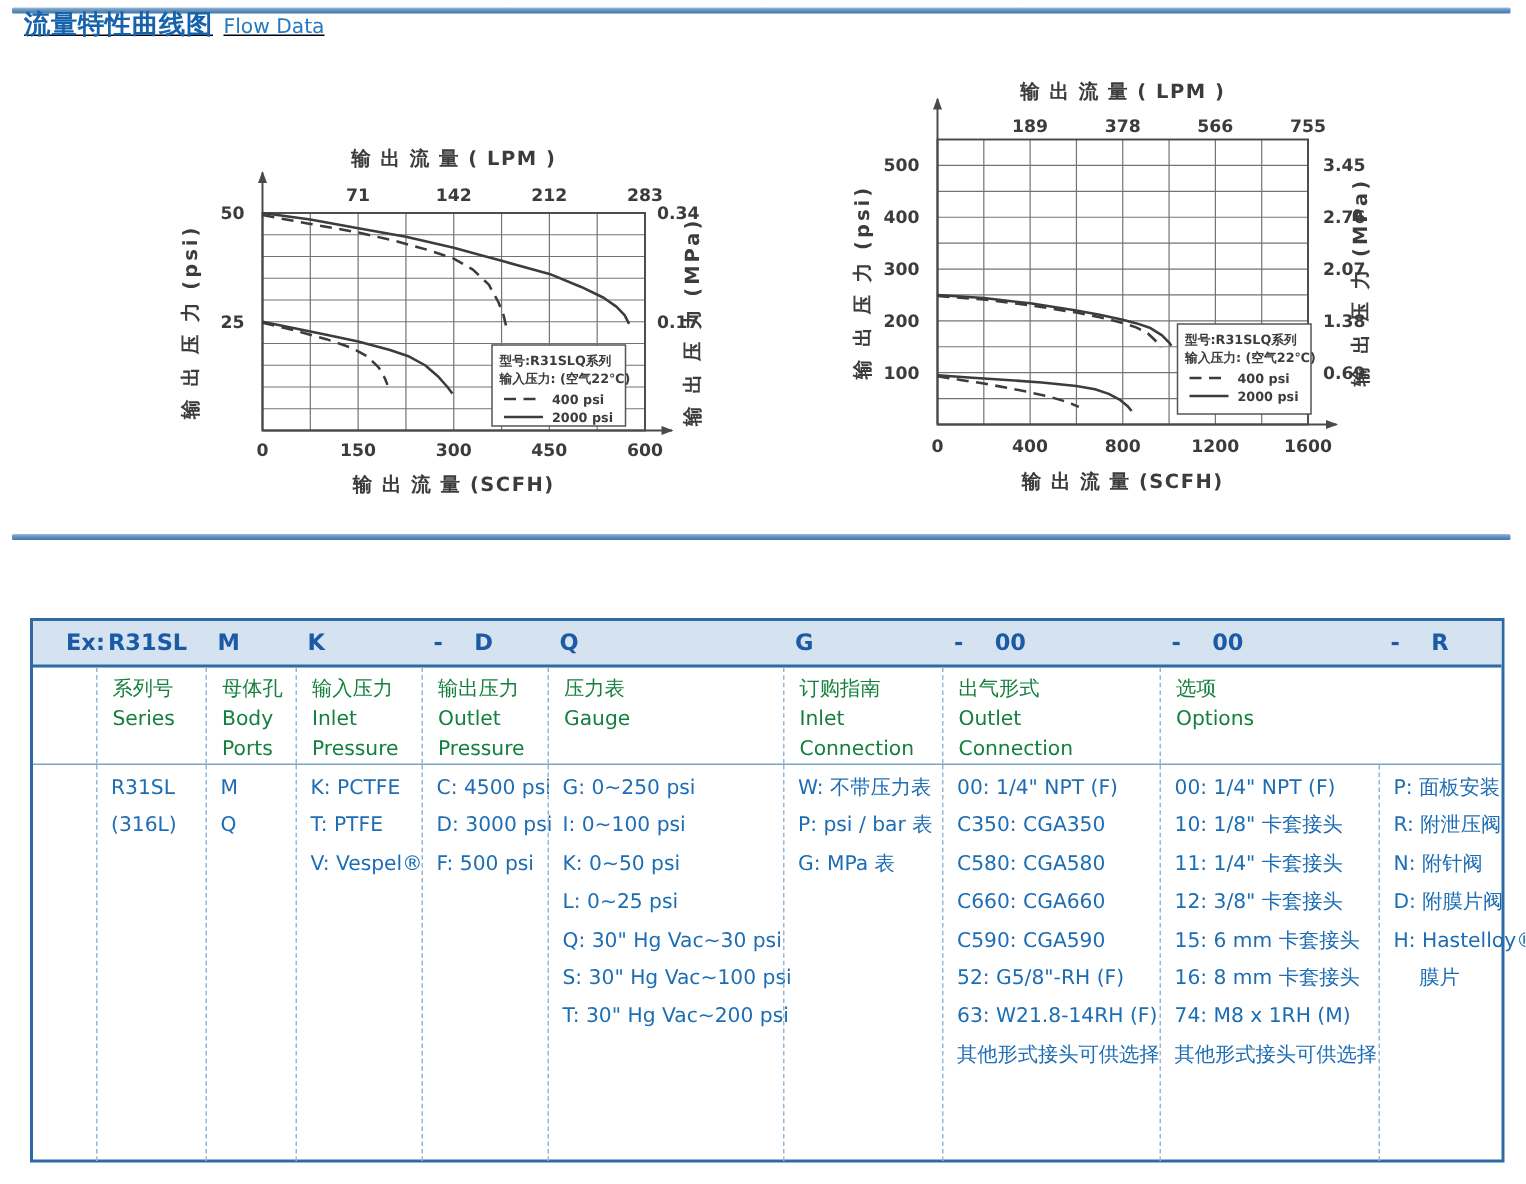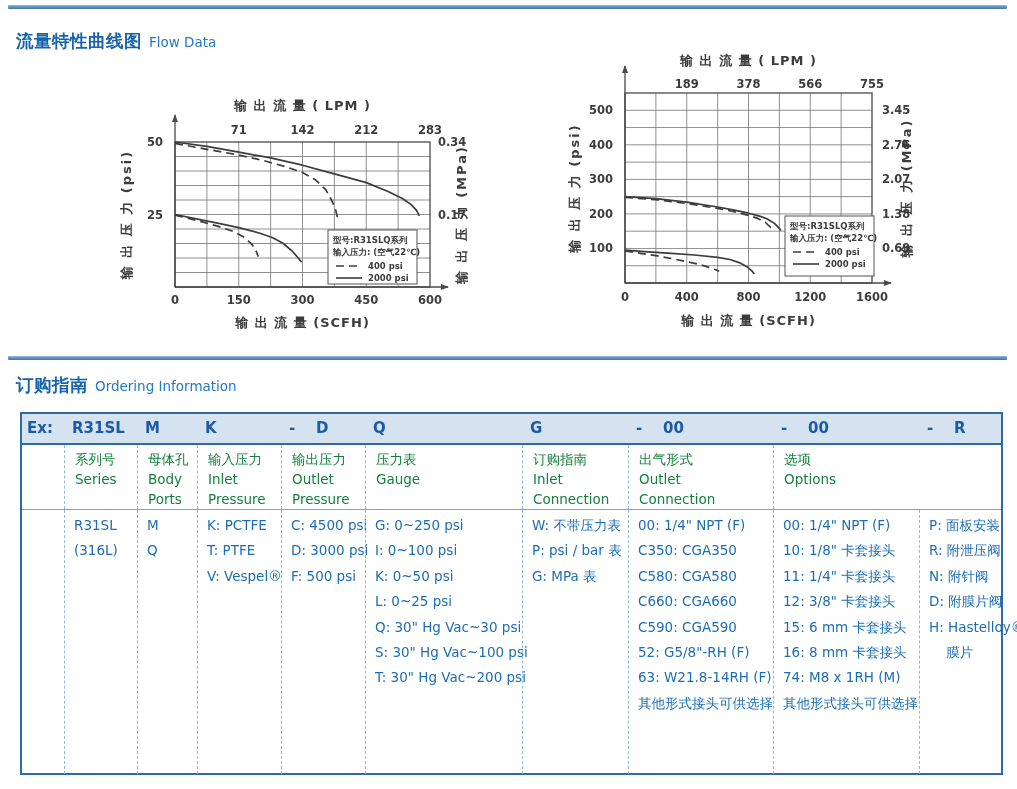--- a/index.html
+++ b/index.html
@@ -12,36 +12,36 @@
   .heading .en{font-size:13.5px;color:#2579c3;margin-left:7px;}
   .chart{position:absolute;text-align:right;}
   svg text{font-family:"DejaVu Sans","Liberation Sans",sans-serif;}
   
   #otable{position:absolute;left:20px;top:412px;width:983px;height:363px;
           border:2px solid #2e6ba6;box-sizing:border-box;background:#fff;}
   .trow{display:grid;grid-template-columns:42px 73px 60px 84px 84px 157px 106px 145px 146px 82px;}
   #banner{background:#d5e2ef;border-bottom:2px solid #2e6ba6;height:29px;}
   #banner .cell{font-size:15px;font-weight:bold;color:#1b5aa5;line-height:29px;
                 padding-left:8px;white-space:pre;overflow:visible;}
-  #banner .cell:first-child{padding-left:5px;}
+  #banner .cell:first-child{padding-left:22px;}
   #labels{height:64px;border-bottom:1px solid #79a5cb;}
   #labels .cell{padding:4px 0 0 10px;font-size:13.5px;color:#15803d;line-height:20px;white-space:pre;}
   #tbody{height:264px;}
   #tbody .cell{padding:3px 0 0 9px;font-size:13.5px;color:#1c6db4;line-height:25.4px;
                white-space:pre;overflow:visible;}
   #labels .cell + .cell, #tbody .cell + .cell{border-left:1px dashed #93b7d7;}
 </style>
 </head>
 <body>
 
 <div id="page">
 
   <div class="rule" style="top:5px;"></div>
 
-  <div class="heading" style="top:29px;">
+  <div class="heading" style="top:4px;text-decoration:underline;">
     <span class="zh">流量特性曲线图</span><span class="en">Flow Data</span>
   </div>
 
   <div class="chart" style="left:105px;top:75px;">
     <svg id="chart0" width="380" height="265" viewBox="0 0 380 265">
         <line x1="101.875" y1="67" x2="101.875" y2="212" stroke="#737373" stroke-width="0.8"></line>
         <line x1="133.75" y1="67" x2="133.75" y2="212" stroke="#737373" stroke-width="0.8"></line>
         <line x1="165.625" y1="67" x2="165.625" y2="212" stroke="#737373" stroke-width="0.8"></line>
         <line x1="197.5" y1="67" x2="197.5" y2="212" stroke="#737373" stroke-width="0.8"></line>
         <line x1="229.375" y1="67" x2="229.375" y2="212" stroke="#737373" stroke-width="0.8"></line>
@@ -147,23 +147,20 @@
         <text x="235" y="193" fill="#3c3c3c" font-size="8.5" font-weight="bold" text-anchor="start">输入压力: (空气22℃)</text>
         <line x1="238" y1="204" x2="264" y2="204" stroke="#3c3c3c" stroke-width="1.6" stroke-dasharray="8,5"></line>
         <text x="270" y="207" fill="#3c3c3c" font-size="8.5" font-weight="bold" text-anchor="start">400 psi</text>
         <line x1="238" y1="216" x2="264" y2="216" stroke="#3c3c3c" stroke-width="1.6" stroke-dasharray="none"></line>
         <text x="270" y="219" fill="#3c3c3c" font-size="8.5" font-weight="bold" text-anchor="start">2000 psi</text>
       </svg>
   </div>
 
   <div class="rule" style="top:356px;"></div>
 
-  <div class="heading" style="top:373px;">
-    <span class="zh">订购指南</span><span class="en">Ordering Information</span>
-  </div>
 
   <div id="otable">
     <div id="banner" class="trow">
         <div class="cell">Ex:</div>
         <div class="cell">R31SL</div>
         <div class="cell">M</div>
         <div class="cell">K</div>
         <div class="cell">-    D</div>
         <div class="cell">Q</div>
         <div class="cell">G</div>

